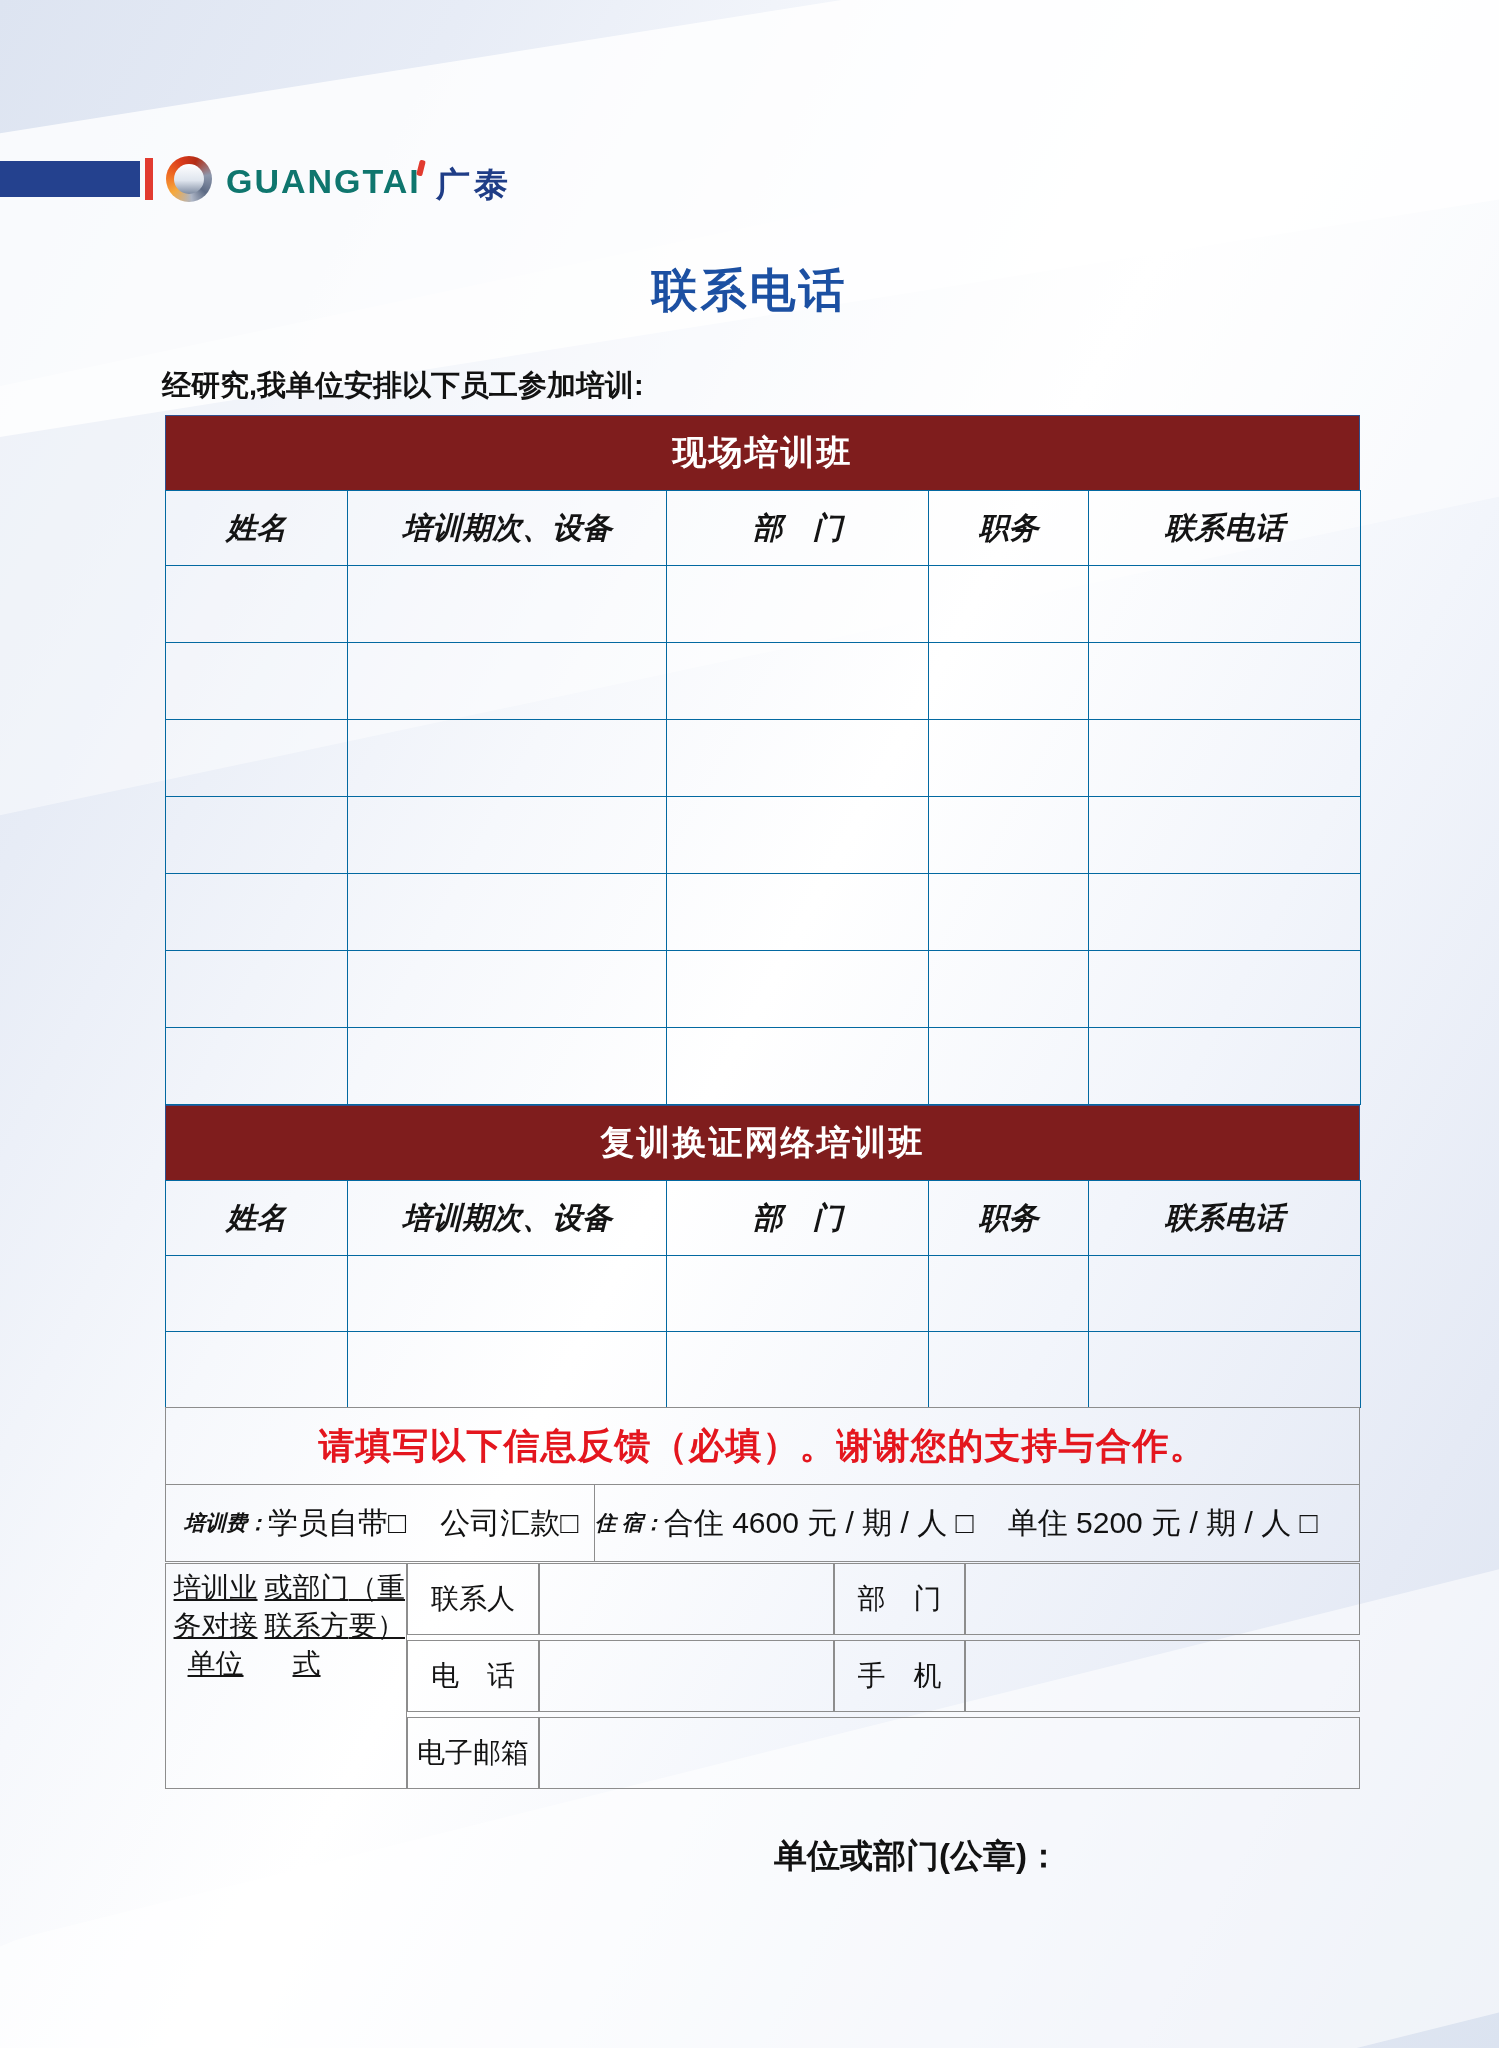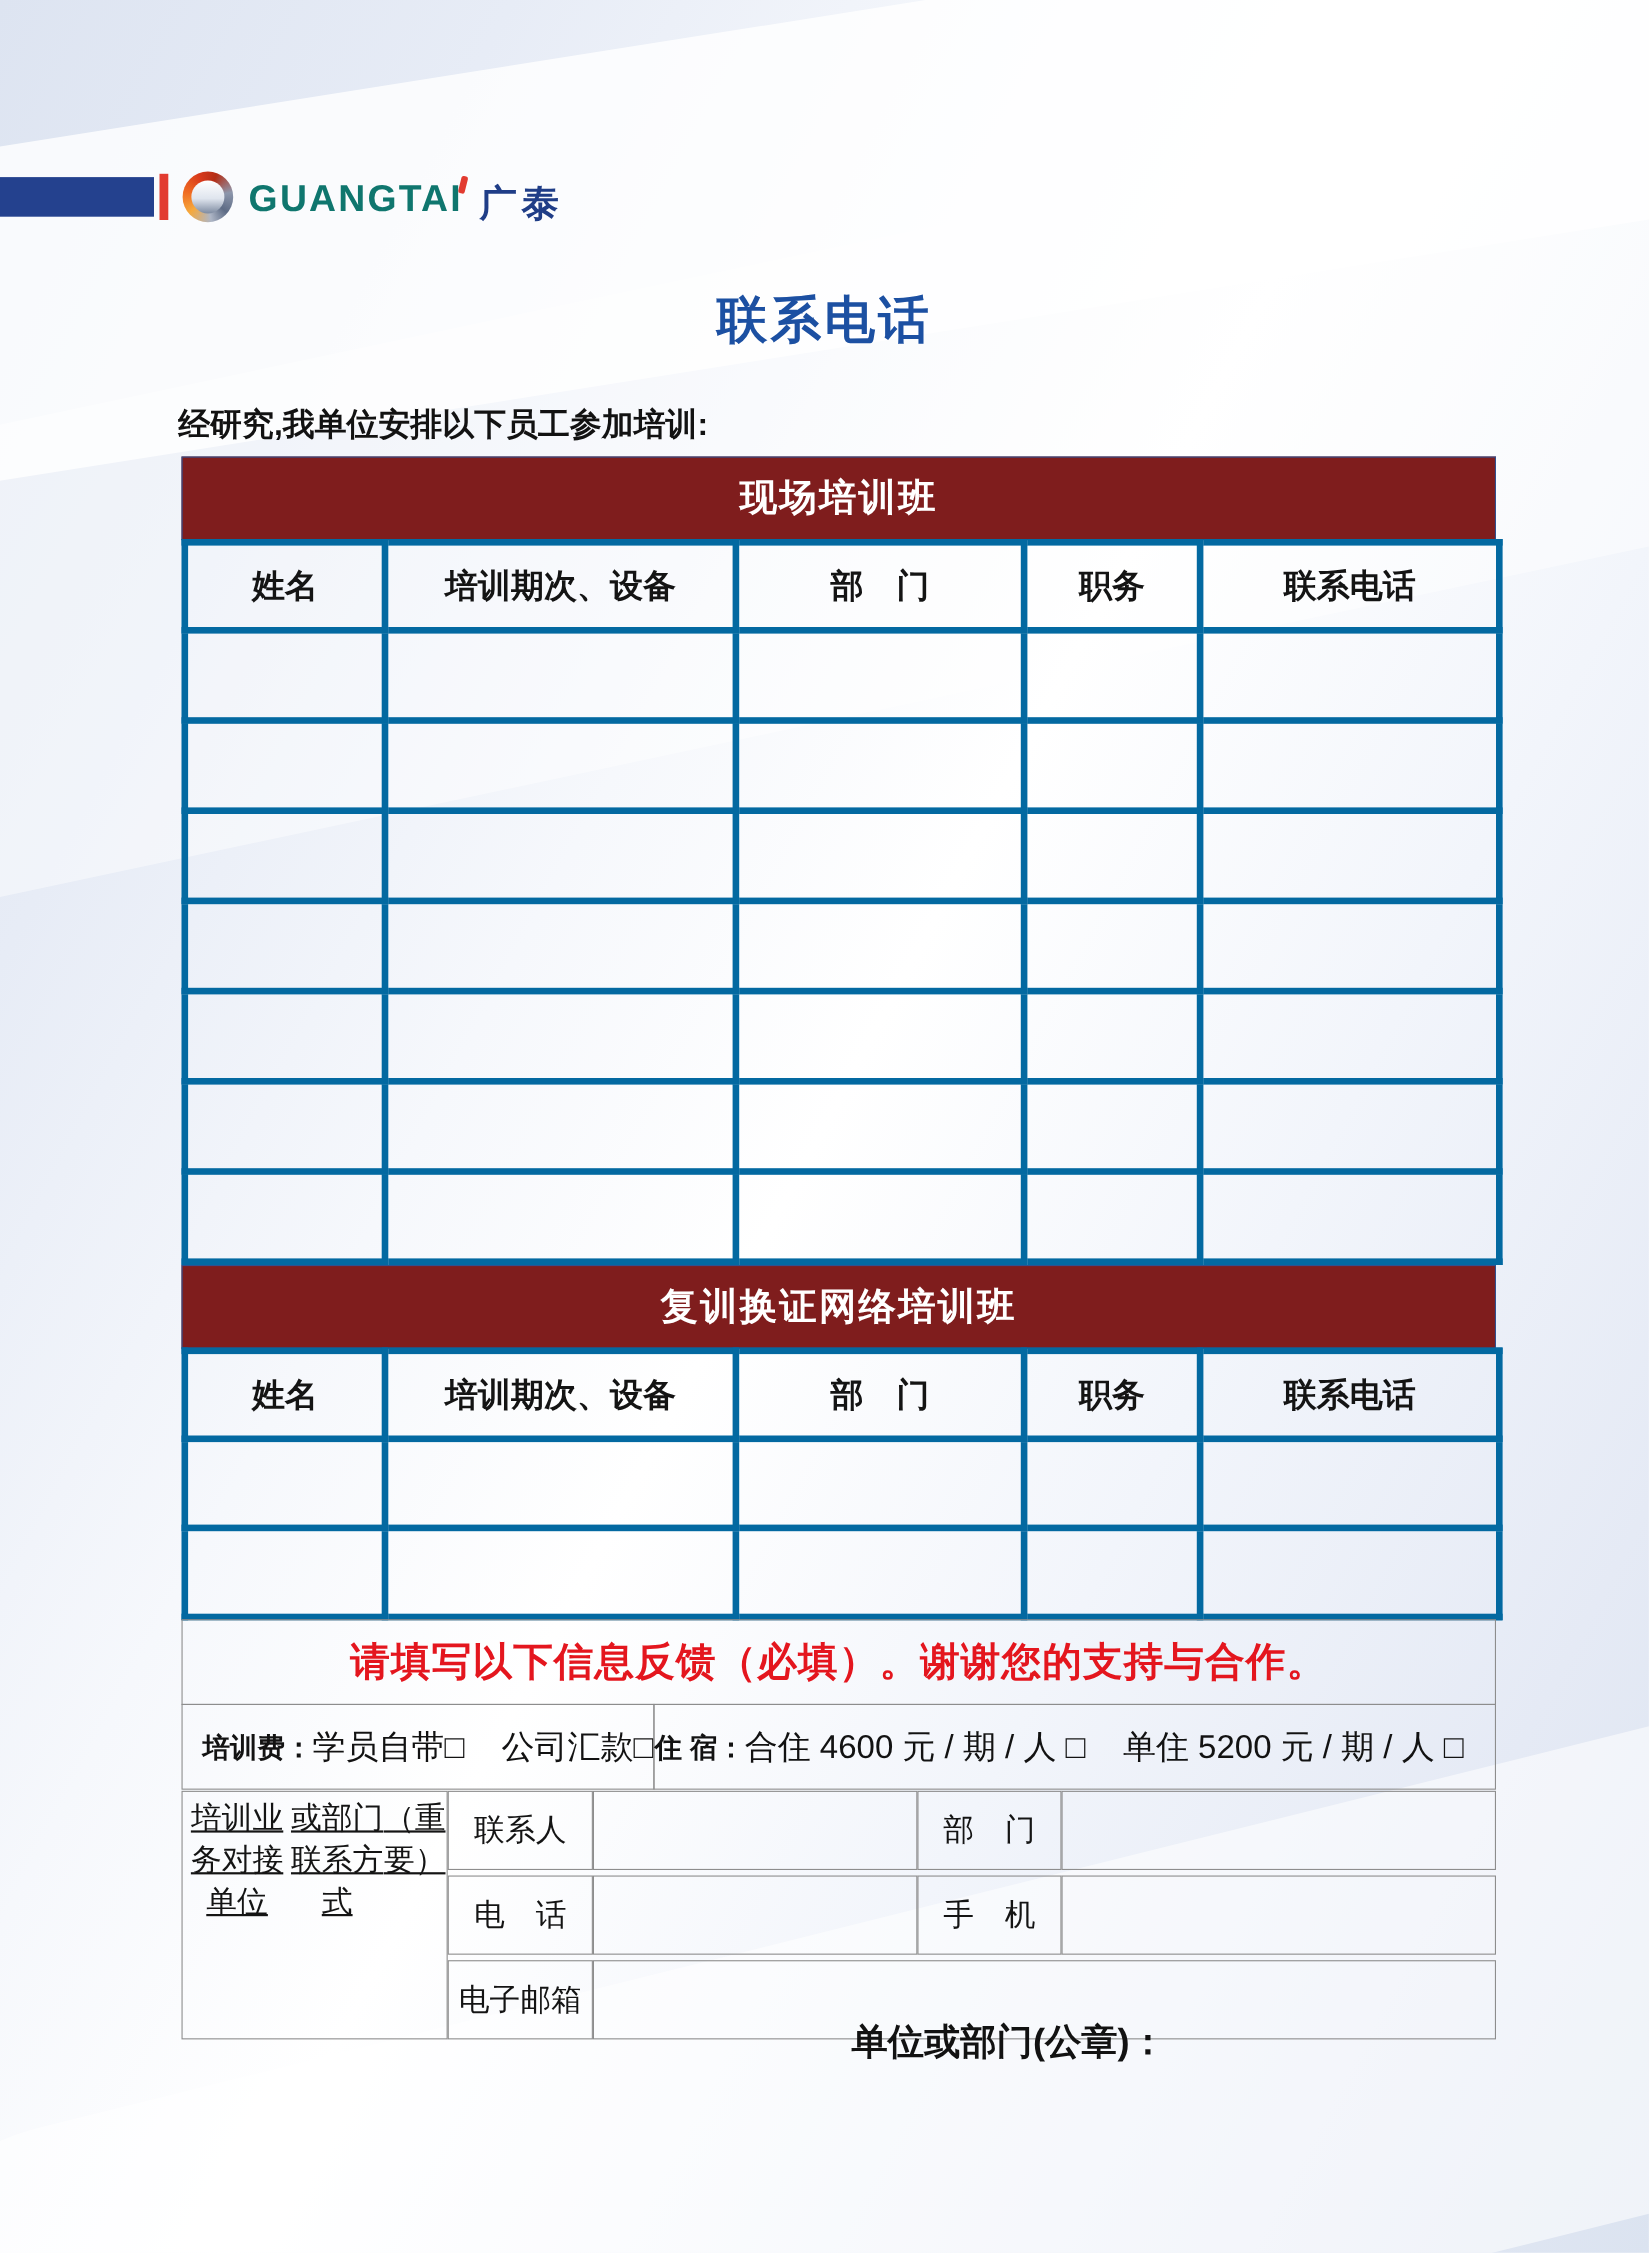--- a/index.html
+++ b/index.html
@@ -28,33 +28,33 @@
   .title{position:absolute;left:0;top:260px;width:100%;text-align:center;
     font-size:46px;font-weight:bold;color:#1c50a2;letter-spacing:3px;}
   .intro{position:absolute;left:162px;top:366px;font-size:29px;font-weight:bold;color:#121212;}
 
   .formwrap{position:absolute;left:165px;top:415px;width:1195px;}
   .band{height:76px;background:#7f1d1d;color:#ffffff;font-size:34px;font-weight:bold;
     display:flex;align-items:center;justify-content:center;letter-spacing:2px;border:1px solid #30508f;box-sizing:border-box;}
   table.grid{border-collapse:collapse;width:1195px;table-layout:fixed;margin-top:-1px;}
   table.grid col.c1{width:182px;} table.grid col.c2{width:319px;} table.grid col.c3{width:262px;}
   table.grid col.c4{width:160px;} table.grid col.c5{width:272px;}
-  table.grid th,table.grid td{border:6px solid #0369a1;padding:0;}
+  table.grid th,table.grid td{border:1px solid #0369a1;padding:0;font-style:italic;}
   table.grid th{height:74px;font-size:30px;font-weight:bold;color:#141414;text-align:center;}
   table.grid td{height:76px;}
   table.t2 td{height:75px;}
 
   .noterow{margin-top:-1px;border:1px solid #8d8d8d;height:76px;box-sizing:content-box;
     display:flex;align-items:center;justify-content:center;}
   .noterow span{font-size:36px;font-weight:bold;color:#e4161e;letter-spacing:1px;}
   .feerow{margin-top:-1px;display:flex;height:78px;}
   .feecell{border:1px solid #8d8d8d;display:flex;align-items:center;box-sizing:border-box;}
   .feecell.left{width:430px;padding-left:18px;}
   .feecell.right{width:766px;margin-left:-1px;}
-  .feelabel{font-size:25px;font-weight:bold;color:#121212;white-space:pre;}
+  .feelabel{font-size:21px;font-weight:bold;color:#121212;white-space:pre;font-style:italic;}
   .feeopt{font-size:30px;color:#121212;white-space:pre;}
   .gap{display:inline-block;width:34px;}
 
   table.contact{border-collapse:separate;border-spacing:0 5px;width:1195px;table-layout:fixed;margin-top:-4px;}
   table.contact td{border:1px solid #8d8d8d;height:68px;font-size:28px;color:#141414;}
   table.contact col.k1{width:242px;} table.contact col.k2{width:132px;} table.contact col.k3{width:295px;}
   table.contact col.k4{width:131px;} table.contact col.k5{width:395px;}
   td.sidehead{text-align:center;vertical-align:middle;}
   .sidehead-inner{display:flex;flex-direction:row;justify-content:space-around;height:215px;font-size:28px;color:#141414;text-decoration:underline;}
   td.klabel{text-align:center;}

